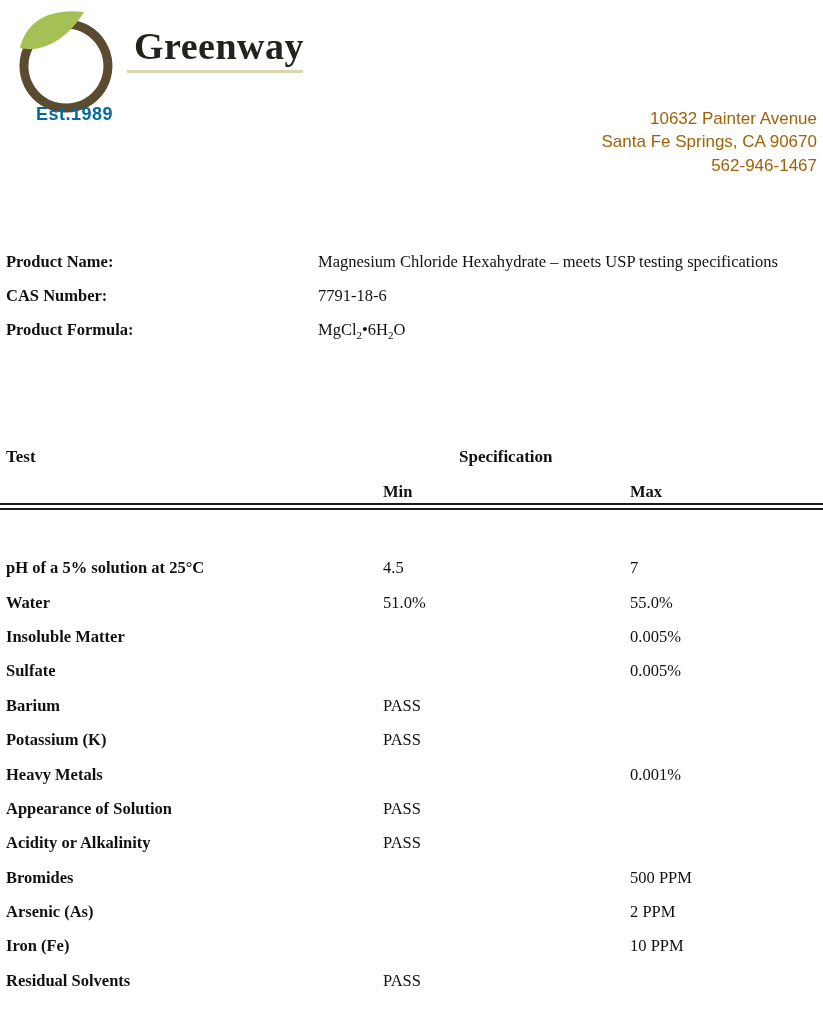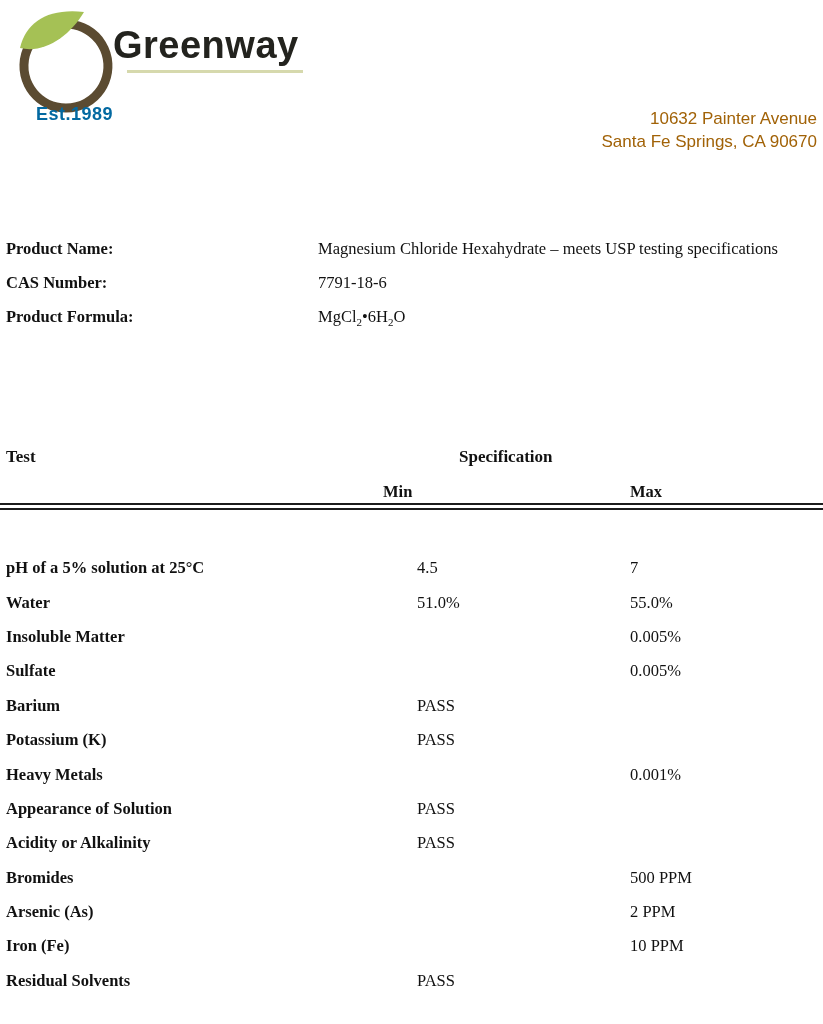--- a/index.html
+++ b/index.html
@@ -9,22 +9,22 @@
     height:1024px;
     background:#ffffff;
     overflow:hidden;
     font-family:"Liberation Serif", serif;
     color:#111111;
   }
 
   
   .logo-svg{position:absolute;left:6px;top:6px;}
   .brand{
-    position:absolute;left:113px;top:24px;
-    font-family:Liberation Sans, sans-serif;
+    position:absolute;left:134px;top:24px;
+    font-family:Liberation Serif, serif;
     font-size:38px;font-weight:bold;color:#23231e;
     letter-spacing:0.5px;
   }
   .brand-rule{
     position:absolute;left:127px;top:70px;width:176px;height:3px;
     background:#d6d9ad;
   }
   .brand-sub{
     position:absolute;left:131px;top:78px;
     font-family:"Liberation Sans", sans-serif;
@@ -38,57 +38,58 @@
 
   
   .address{
     position:absolute;top:107px;right:6px;
     font-family:"Liberation Sans", sans-serif;
     font-size:17px;line-height:23.4px;
     text-align:right;color:#a16207;
   }
 
   
-  .product-fields{position:absolute;left:0;top:232px;width:823px;}
+  .product-fields{position:absolute;left:0;top:245px;width:823px;}
   .p-row{position:relative;height:34px;display:flex;align-items:center;}
   .p-label{position:absolute;left:6px;font-size:16.5px;font-weight:bold;}
   .p-value{position:absolute;left:318px;font-size:16.5px;}
   .sub{font-size:11px;vertical-align:-4px;}
 
   
   .hdr-test{position:absolute;left:6px;top:447px;font-size:17px;font-weight:bold;}
   .hdr-spec{position:absolute;left:459px;top:447px;font-size:17px;font-weight:bold;}
   .hdr-min{position:absolute;left:383px;top:482px;font-size:16.5px;font-weight:bold;}
   .hdr-max{position:absolute;left:630px;top:482px;font-size:16.5px;font-weight:bold;}
   .double-rule{
     position:absolute;left:0;top:503px;width:823px;height:3px;
     border-top:2px solid #1c1c1c;border-bottom:2px solid #1c1c1c;
   }
   .spec-rows{position:absolute;left:0;top:551px;width:823px;}
   .s-row{position:relative;height:34.4px;display:flex;align-items:center;}
   .s-test{position:absolute;left:6px;font-size:16.5px;font-weight:bold;}
-  .s-min{position:absolute;left:383px;font-size:16.5px;margin-left:34px;}
+  .s-min{position:absolute;left:383px;font-size:16.5px;}
   .s-max{position:absolute;left:630px;font-size:16.5px;}
 </style>
 </head>
 <body>
 
 <div class="page">
 
   <svg class="logo-svg" width="115" height="112" viewBox="0 0 115 112">
     <path d="M 63.7 18.2 A 42 42 0 1 1 35.9 25.6" fill="none" stroke-width="9" stroke-linecap="butt" stroke="#5b4b31"></path>
     <path d="M 14 42 C 20 16, 42 2, 78 6 C 64 30, 38 48, 14 42 Z" fill="#a5c155"></path>
   </svg>
   <div class="brand">Greenway</div>
   <div class="brand-rule"></div>
   <div class="est">Est.1989</div>
 
   <div class="address">
       <div>10632 Painter Avenue</div>
       <div>Santa Fe Springs, CA 90670</div>
+      <div>562-946-1467</div>
     </div>
 
   <div class="product-fields">
   <div class="p-row">
     <span class="p-label">Product Name:</span>
     <span class="p-value">Magnesium Chloride Hexahydrate – meets USP testing specifications</span>
   </div>
 
   <div class="p-row">
     <span class="p-label">CAS Number:</span>

